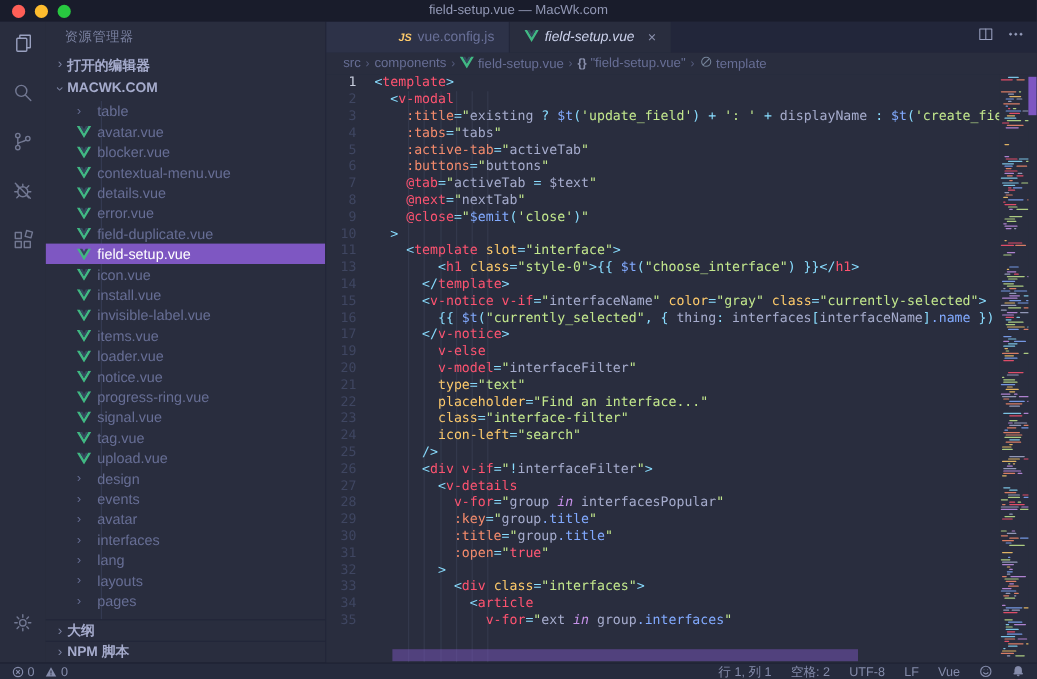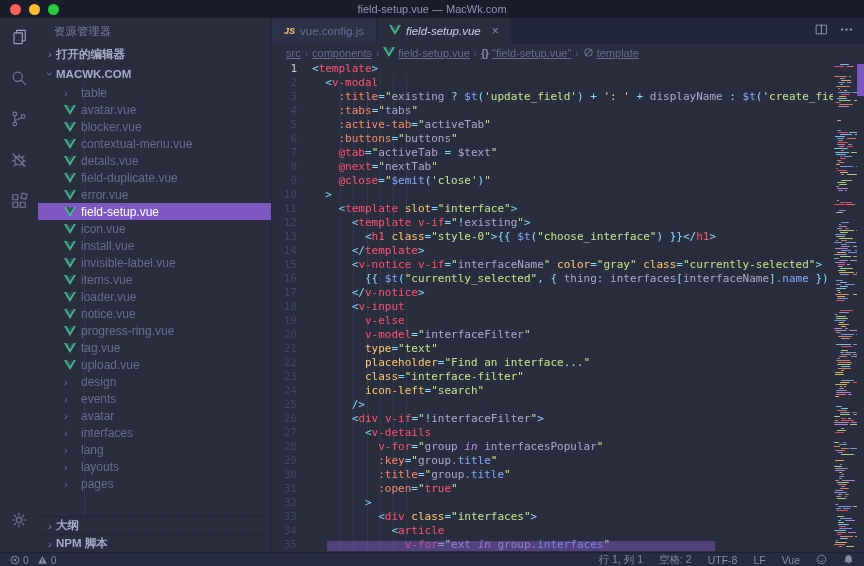--- a/index.html
+++ b/index.html
@@ -40,25 +40,25 @@
   .trow.sel .lbl { color:#fff; }
   .sb-bottom .sb-section { border-top:1px solid #222639; height:18px; }
 
   
   .editor-col { flex:1; display:flex; flex-direction:column; min-width:0; }
   .tabstrip { height:26px; background:#22263a; display:flex; flex:none; align-items:stretch; }
   .tab { display:flex; align-items:center; gap:5px; padding:0 12px; font-size:11.5px; color:#697098; background:#2d3248; cursor:pointer; border-right:1px solid #22263a; }
   .tab.active { background:#292d3e; color:#ccd2ec; }
   .tab.active .tlabel { font-style:italic; }
   .tab .close { margin-left:6px; color:#8a90ad; font-size:12px; }
-  .js-badge { color:#ffcb6b; font-weight:bold; font-size:9px; font-style:italic; }
+  .js-badge { color:#ffcb6b; font-weight:bold; font-size:9px; font-style:italic;margin-left:48px; }
   .tab-rest { flex:1; display:flex; align-items:center; justify-content:flex-end; gap:10px; padding-right:10px; color:#8a90ad; }
   .tab-rest svg { stroke:#9aa1c0; }
   .breadcrumbs { height:18px; display:flex; align-items:center; gap:4px; padding-left:14px; font-size:11px; color:#676e95; background:#292d3e; flex:none; white-space:nowrap; }
-  .crumb { display:flex; align-items:center; gap:3px; cursor:pointer;text-decoration:underline; }
+  .crumb { display:flex; align-items:flex-end; gap:3px; cursor:pointer; }
   .crumb-sep { color:#565d7e; font-size:10px; }
   .curly { color:#8a90ad; font-size:10px; font-weight:bold; }
 
   
   .code-region { flex:1; position:relative; overflow:hidden; background:#292d3e; }
   .lines { position:absolute; left:0; top:0; right:31px; bottom:0; overflow:hidden;
     font-family:"DejaVu Sans Mono", monospace; font-size:11px; line-height:14px; }
   .cline { height:14px; display:flex; }
   .ln { width:40px; flex:none; text-align:right; padding-right:15px; color:#3f4661; }
   .ln.cur { color:#c9cede; }
@@ -194,31 +194,31 @@
             </span>
             <span class="lbl">details.vue</span>
           </div>
           <div class="trow">
             <span class="vicon">
               <svg width="12" height="10" viewBox="0 0 12 10">
                 <path fill="#41b883" d="M0 0h2.4L6 6 9.6 0H12L6 10z"></path>
                 <path fill="#35495e" d="M2.4 0h2.1L6 2.7 7.5 0h2.1L6 6.2z"></path>
               </svg>
             </span>
+            <span class="lbl">error.vue</span>
+          </div>
+          <div class="trow">
+            <span class="vicon">
+              <svg width="12" height="10" viewBox="0 0 12 10">
+                <path fill="#41b883" d="M0 0h2.4L6 6 9.6 0H12L6 10z"></path>
+                <path fill="#35495e" d="M2.4 0h2.1L6 2.7 7.5 0h2.1L6 6.2z"></path>
+              </svg>
+            </span>
             <span class="lbl">field-duplicate.vue</span>
           </div>
-          <div class="trow">
-            <span class="vicon">
-              <svg width="12" height="10" viewBox="0 0 12 10">
-                <path fill="#41b883" d="M0 0h2.4L6 6 9.6 0H12L6 10z"></path>
-                <path fill="#35495e" d="M2.4 0h2.1L6 2.7 7.5 0h2.1L6 6.2z"></path>
-              </svg>
-            </span>
-            <span class="lbl">error.vue</span>
-          </div>
           <div class="trow sel">
             <span class="vicon">
               <svg width="12" height="10" viewBox="0 0 12 10">
                 <path fill="#41b883" d="M0 0h2.4L6 6 9.6 0H12L6 10z"></path>
                 <path fill="#35495e" d="M2.4 0h2.1L6 2.7 7.5 0h2.1L6 6.2z"></path>
               </svg>
             </span>
             <span class="lbl">field-setup.vue</span>
           </div>
           <div class="trow">
@@ -276,20 +276,29 @@
             <span class="lbl">notice.vue</span>
           </div>
           <div class="trow">
             <span class="vicon">
               <svg width="12" height="10" viewBox="0 0 12 10">
                 <path fill="#41b883" d="M0 0h2.4L6 6 9.6 0H12L6 10z"></path>
                 <path fill="#35495e" d="M2.4 0h2.1L6 2.7 7.5 0h2.1L6 6.2z"></path>
               </svg>
             </span>
             <span class="lbl">progress-ring.vue</span>
+          </div>
+          <div class="trow">
+            <span class="vicon">
+              <svg width="12" height="10" viewBox="0 0 12 10">
+                <path fill="#41b883" d="M0 0h2.4L6 6 9.6 0H12L6 10z"></path>
+                <path fill="#35495e" d="M2.4 0h2.1L6 2.7 7.5 0h2.1L6 6.2z"></path>
+              </svg>
+            </span>
+            <span class="lbl">signal.vue</span>
           </div>
           <div class="trow">
             <span class="vicon">
               <svg width="12" height="10" viewBox="0 0 12 10">
                 <path fill="#41b883" d="M0 0h2.4L6 6 9.6 0H12L6 10z"></path>
                 <path fill="#35495e" d="M2.4 0h2.1L6 2.7 7.5 0h2.1L6 6.2z"></path>
               </svg>
             </span>
             <span class="lbl">tag.vue</span>
           </div>
@@ -439,46 +448,38 @@
             </div>
             <div class="cline">
               <span class="ln">10</span>
               <span class="ct"><span class="tk-w">  </span><span class="tk-p">&gt;</span></span>
             </div>
             <div class="cline">
               <span class="ln">11</span>
               <span class="ct"><span class="tk-w">    </span><span class="tk-p">&lt;</span><span class="tk-t">template</span><span class="tk-w"> </span><span class="tk-a">slot</span><span class="tk-p">=</span><span class="tk-s">"interface"</span><span class="tk-p">&gt;</span></span>
             </div>
             <div class="cline">
-              <span class="ln">12</span>
-              <span class="ct"><span class="tk-w">      </span><span class="tk-p">&lt;</span><span class="tk-t">template</span><span class="tk-w"> </span><span class="tk-d">v-if</span><span class="tk-p">=</span><span class="tk-s">"</span><span class="tk-p">!</span><span class="tk-e">existing</span><span class="tk-s">"</span><span class="tk-p">&gt;</span></span>
-            </div>
-            <div class="cline">
               <span class="ln">13</span>
               <span class="ct"><span class="tk-w">        </span><span class="tk-p">&lt;</span><span class="tk-t">h1</span><span class="tk-w"> </span><span class="tk-a">class</span><span class="tk-p">=</span><span class="tk-s">"style-0"</span><span class="tk-p">&gt;{{ </span><span class="tk-f">$t</span><span class="tk-p">(</span><span class="tk-s">"choose_interface"</span><span class="tk-p">) }}</span><span class="tk-p">&lt;/</span><span class="tk-t">h1</span><span class="tk-p">&gt;</span></span>
             </div>
             <div class="cline">
               <span class="ln">14</span>
               <span class="ct"><span class="tk-w">      </span><span class="tk-p">&lt;/</span><span class="tk-t">template</span><span class="tk-p">&gt;</span></span>
             </div>
             <div class="cline">
               <span class="ln">15</span>
               <span class="ct"><span class="tk-w">      </span><span class="tk-p">&lt;</span><span class="tk-t">v-notice</span><span class="tk-w"> </span><span class="tk-d">v-if</span><span class="tk-p">=</span><span class="tk-s">"</span><span class="tk-e">interfaceName</span><span class="tk-s">"</span><span class="tk-w"> </span><span class="tk-a">color</span><span class="tk-p">=</span><span class="tk-s">"gray"</span><span class="tk-w"> </span><span class="tk-a">class</span><span class="tk-p">=</span><span class="tk-s">"currently-selected"</span><span class="tk-p">&gt;</span></span>
             </div>
             <div class="cline">
               <span class="ln">16</span>
               <span class="ct"><span class="tk-w">        </span><span class="tk-p">{{ </span><span class="tk-f">$t</span><span class="tk-p">(</span><span class="tk-s">"currently_selected"</span><span class="tk-p">, { </span><span class="tk-e">thing</span><span class="tk-p">: </span><span class="tk-e">interfaces</span><span class="tk-p">[</span><span class="tk-e">interfaceName</span><span class="tk-p">]</span><span class="tk-pr">.name</span><span class="tk-p"> }) }}</span></span>
             </div>
             <div class="cline">
               <span class="ln">17</span>
               <span class="ct"><span class="tk-w">      </span><span class="tk-p">&lt;/</span><span class="tk-t">v-notice</span><span class="tk-p">&gt;</span></span>
-            </div>
-            <div class="cline">
-              <span class="ln">18</span>
-              <span class="ct"><span class="tk-w">      </span><span class="tk-p">&lt;</span><span class="tk-t">v-input</span></span>
             </div>
             <div class="cline">
               <span class="ln">19</span>
               <span class="ct"><span class="tk-w">        </span><span class="tk-d">v-else</span></span>
             </div>
             <div class="cline">
               <span class="ln">20</span>
               <span class="ct"><span class="tk-w">        </span><span class="tk-d">v-model</span><span class="tk-p">=</span><span class="tk-s">"</span><span class="tk-e">interfaceFilter</span><span class="tk-s">"</span></span>
             </div>
             <div class="cline">

